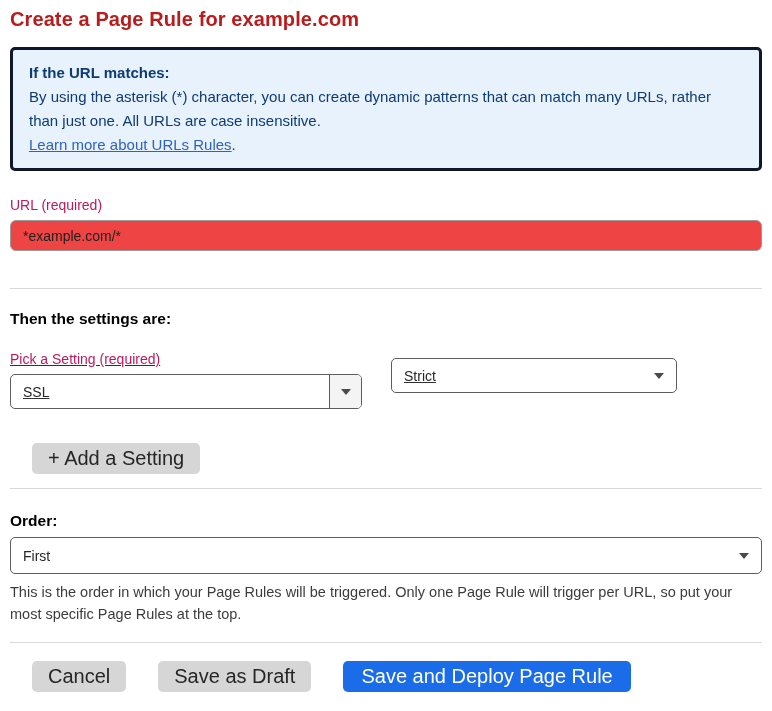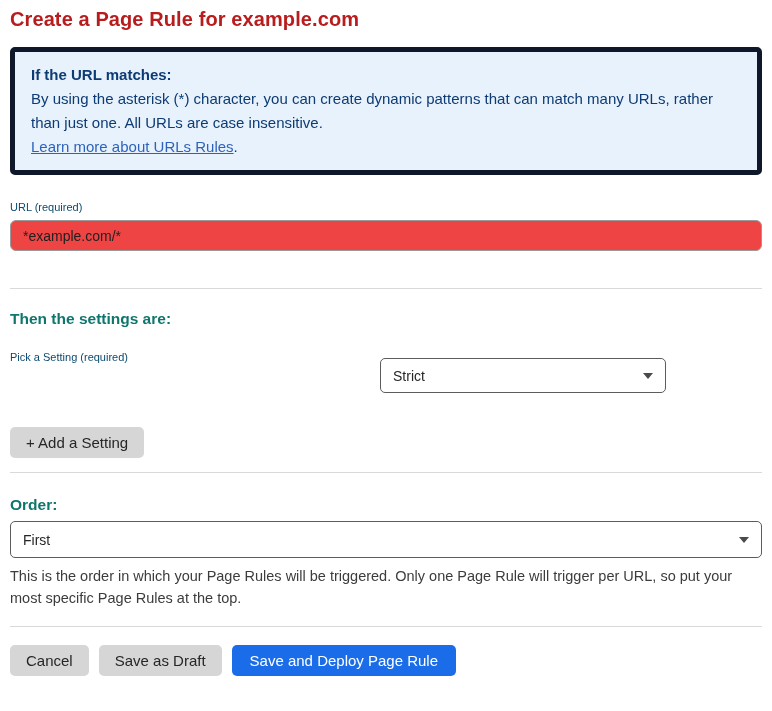--- a/index.html
+++ b/index.html
@@ -17,37 +17,37 @@
     margin-top: 8px;
     font-size: 20px;
     font-weight: 700;
     color: #b91c1c;
     letter-spacing: 0.1px;
   }
 
   .info-box {
     margin-top: 16px;
     background: #e8f2fc;
-    border: 5px solid #0f172a;
+    border: 3px solid #0f172a;
     border-radius: 5px;
     padding: 11px 16px;
     font-size: 15px;
     line-height: 24px;
     color: #0d3b74;
   }
   .info-box .info-heading { font-weight: 700; }
   .info-box a.info-link {
     color: #2e63bd;
     text-decoration: underline;
     cursor: pointer;
   }
 
   .field-label {
-    font-size: 11px;
-    color: #0c4a6e;
+    font-size: 14px;
+    color: #be185d;
   }
   .url-label { margin-top: 26px; }
 
   .url-input {
     margin-top: 7px;
     width: 752px;
     height: 31px;
     background: #ef4444;
     border: 1px solid #9a9a9a;
     border-radius: 6px;
@@ -64,29 +64,30 @@
     border-top: 1px solid #d9d9d9;
     height: 0;
   }
   .divider-1 { margin-top: 37px; }
   .divider-2 { margin-top: 14px; }
   .divider-3 { margin-top: 17px; }
 
   .section-heading {
     font-size: 15.5px;
     font-weight: 700;
-    color: #0f766e;
+    color: #000000;
   }
   .settings-heading { margin-top: 21px; }
   .order-heading { margin-top: 23px; }
 
   .settings-row {
     margin-top: 23px;
     display: flex;
-    gap: 18px;
+    gap: 29px;
+    text-decoration: underline;
   }
   .settings-col-1 { width: 352px; }
   .settings-col-2 { width: 286px; }
 
   .select-box {
     margin-top: 7px;
     height: 35px;
     border: 1px solid #5c5c5c;
     border-radius: 5px;
     background: #ffffff;
@@ -125,23 +126,24 @@
   }
 
   .btn {
     display: inline-flex;
     align-items: center;
     justify-content: center;
     height: 31px;
     padding: 0 16px;
     border: none;
     border-radius: 5px;
-    font-size: 15px;
+    font-size: 20px;
     font-family: "Liberation Sans", "DejaVu Sans", sans-serif;
     cursor: pointer;
+    margin-left: 22px;
   }
   .btn-gray { background: #d6d6d6; color: #262626; }
   .add-setting-btn { margin-top: 34px; }
 
   .order-select-label { margin-top: 25px; }
   .order-select {
     width: 752px;
     height: 37px;
     margin-top: 7px;
   }
@@ -178,20 +180,26 @@
   <div class="field-label url-label">URL (required)</div>
   <input class="url-input" type="text" value="*example.com/*" style="">
 
   <hr class="divider divider-1">
 
   <div class="section-heading settings-heading">Then the settings are:</div>
 
   <div class="settings-row">
     <div class="settings-col-1">
       <div class="field-label">Pick a Setting (required)</div>
+      <div class="select-box">
+        <span class="select-value">SSL</span>
+        <span class="arrow-segment">
+            <span class="caret-down"></span>
+          </span>
+      </div>
     </div>
     <div class="settings-col-2">
       <div class="select-box">
         <span class="select-value">Strict</span>
         <span class="arrow-plain">
             <span class="caret-down"></span>
           </span>
       </div>
     </div>
   </div>

